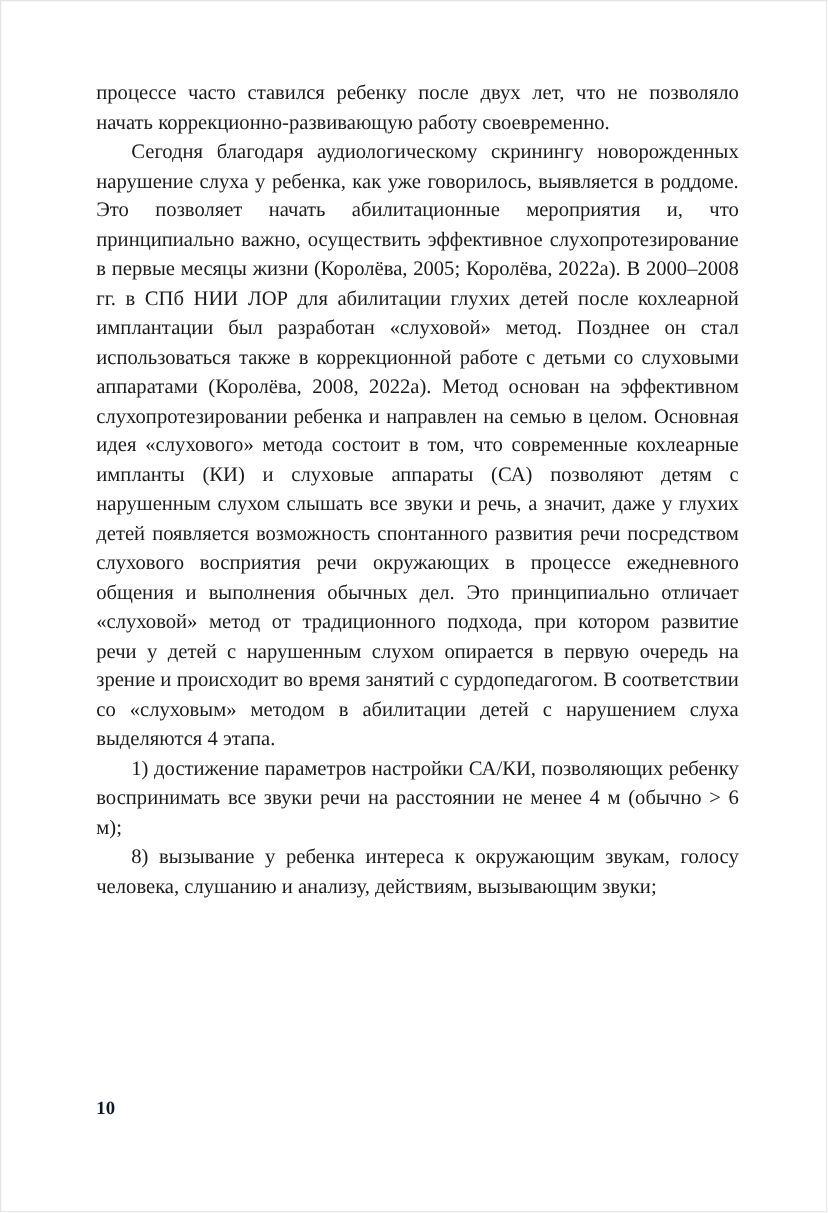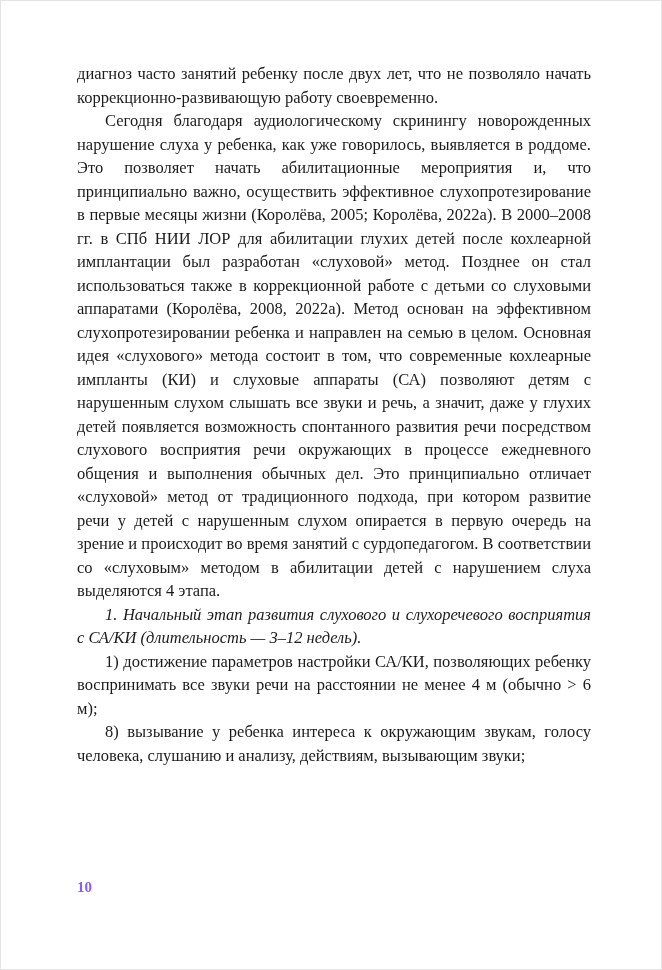--- a/index.html
+++ b/index.html
@@ -42,28 +42,27 @@
   }
   .text-block p.italic {
     font-style: italic;
   }
   .page-number {
     position: absolute;
     left: 76px;
     top: 878px;
     font-size: 15px;
     font-weight: bold;
-    color: #8b5cf6;
+    color: #0f172a;
   }
 </style>
 </head>
 <body>
 
 <div class="page">
   <div class="text-block">
-    <p class="no-indent">диагноз часто занятий ребенку после двух лет, что не позволяло начать коррекционно-развивающую работу своевременно.</p>
+    <p class="no-indent">процессе часто ставился ребенку после двух лет, что не позволяло начать коррекционно-развивающую работу своевременно.</p>
     <p>Сегодня благодаря аудиологическому скринингу новорожденных нарушение слуха у ребенка, как уже говорилось, выявляется в роддоме. Это позволяет начать абилитационные мероприятия и, что принципиально важно, осуществить эффективное слухопротезирование в первые месяцы жизни (Королёва, 2005; Королёва, 2022а). В 2000–2008 гг. в СПб НИИ ЛОР для абилитации глухих детей после кохлеарной имплантации был разработан «слуховой» метод. Позднее он стал использоваться также в коррекционной работе с детьми со слуховыми аппаратами (Королёва, 2008, 2022а). Метод основан на эффективном слухопротезировании ребенка и направлен на семью в целом. Основная идея «слухового» метода состоит в том, что современные кохлеарные импланты (КИ) и слуховые аппараты (СА) позволяют детям с нарушенным слухом слышать все звуки и речь, а значит, даже у глухих детей появляется возможность спонтанного развития речи посредством слухового восприятия речи окружающих в процессе ежедневного общения и выполнения обычных дел. Это принципиально отличает «слуховой» метод от традиционного подхода, при котором развитие речи у детей с нарушенным слухом опирается в первую очередь на зрение и происходит во время занятий с сурдопедагогом. В соответствии со «слуховым» методом в абилитации детей с нарушением слуха выделяются 4 этапа.</p>
-    <p class="italic">1. Начальный этап развития слухового и слухоречевого восприятия с СА/КИ (длительность — 3–12 недель).</p>
     <p>1) достижение параметров настройки СА/КИ, позволяющих ребенку воспринимать все звуки речи на расстоянии не менее 4 м (обычно &gt; 6 м);</p>
     <p>8) вызывание у ребенка интереса к окружающим звукам, голосу человека, слушанию и анализу, действиям, вызывающим звуки;</p>
   </div>
   <div class="page-number">10</div>
 </div>
 
 </body></html>

